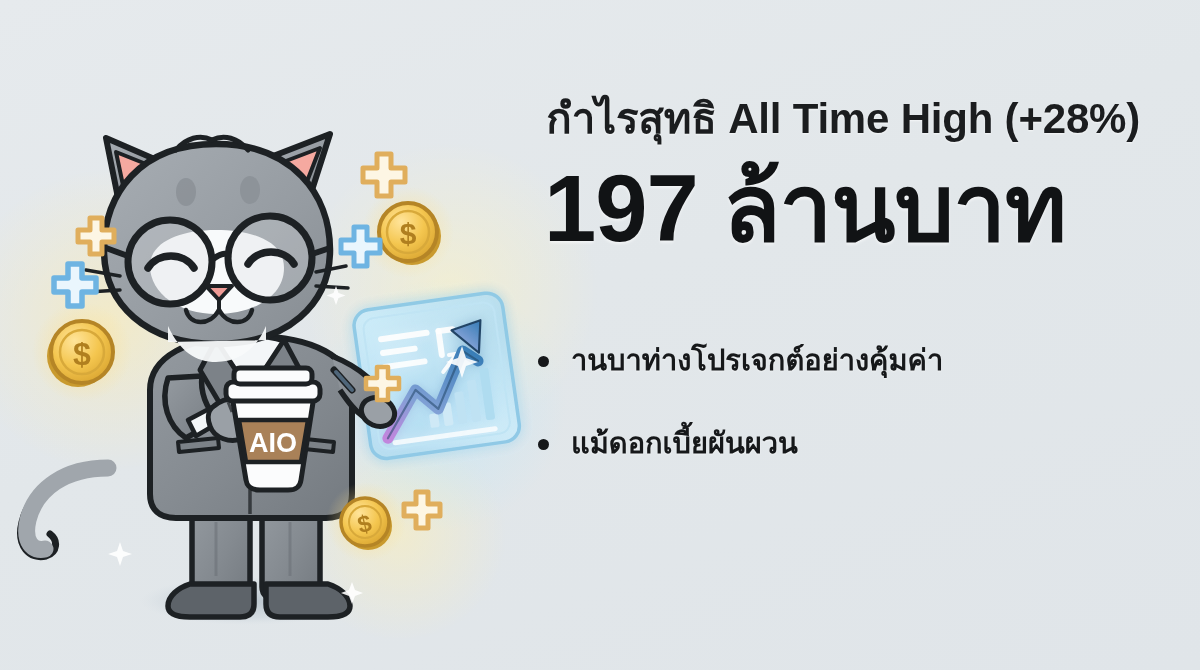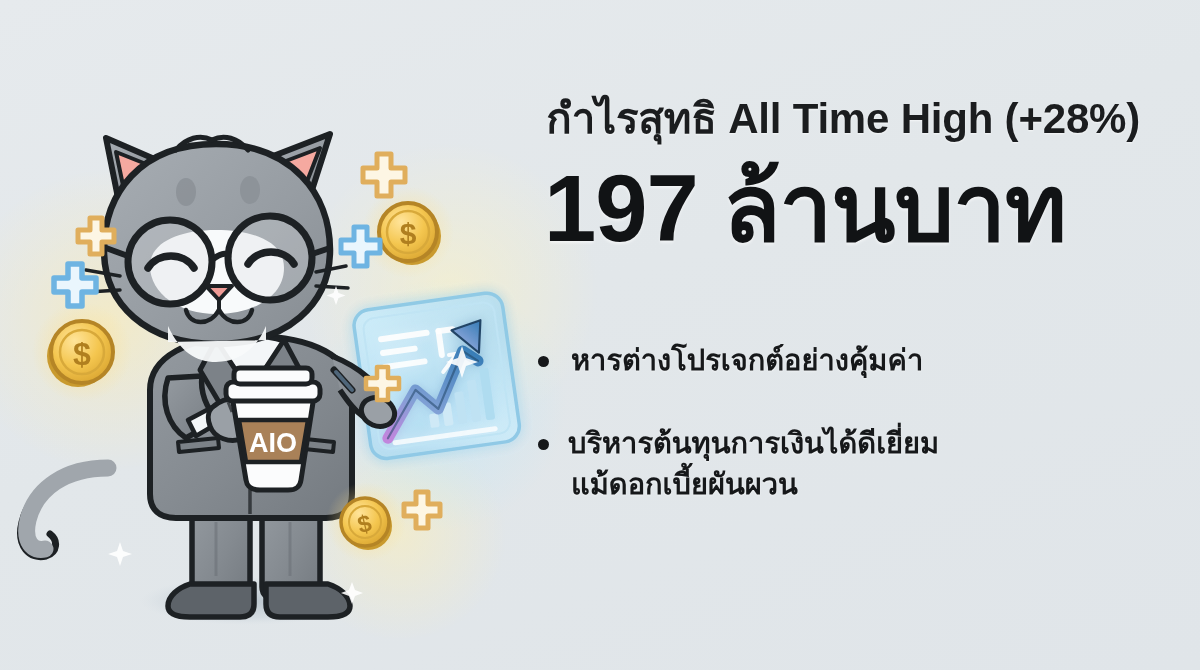--- a/index.html
+++ b/index.html
@@ -325,24 +325,23 @@
   </svg>
 
   <h1 class="headline">กำไรสุทธิ All Time High (+28%)</h1>
 
   <div class="bignumber">197 ล้านบาท</div>
 
   <div class="bullets">
 
     <div class="bullet-row">
       <span class="bullet-dot"></span>
-      <span class="bullet-line indent">หารต่างโปรเจกต์อย่างคุ้มค่า</span>
+      <span class="bullet-line indent">านบาท่างโปรเจกต์อย่างคุ้มค่า</span>
     </div>
 
     <div class="bullet-row">
       <span class="bullet-dot"></span>
-      <span class="bullet-line">บริหารต้นทุนการเงินได้ดีเยี่ยม</span>
       <span class="bullet-line indent">แม้ดอกเบี้ยผันผวน</span>
     </div>
 
   </div>
 
 </div>
 
 </body></html>

